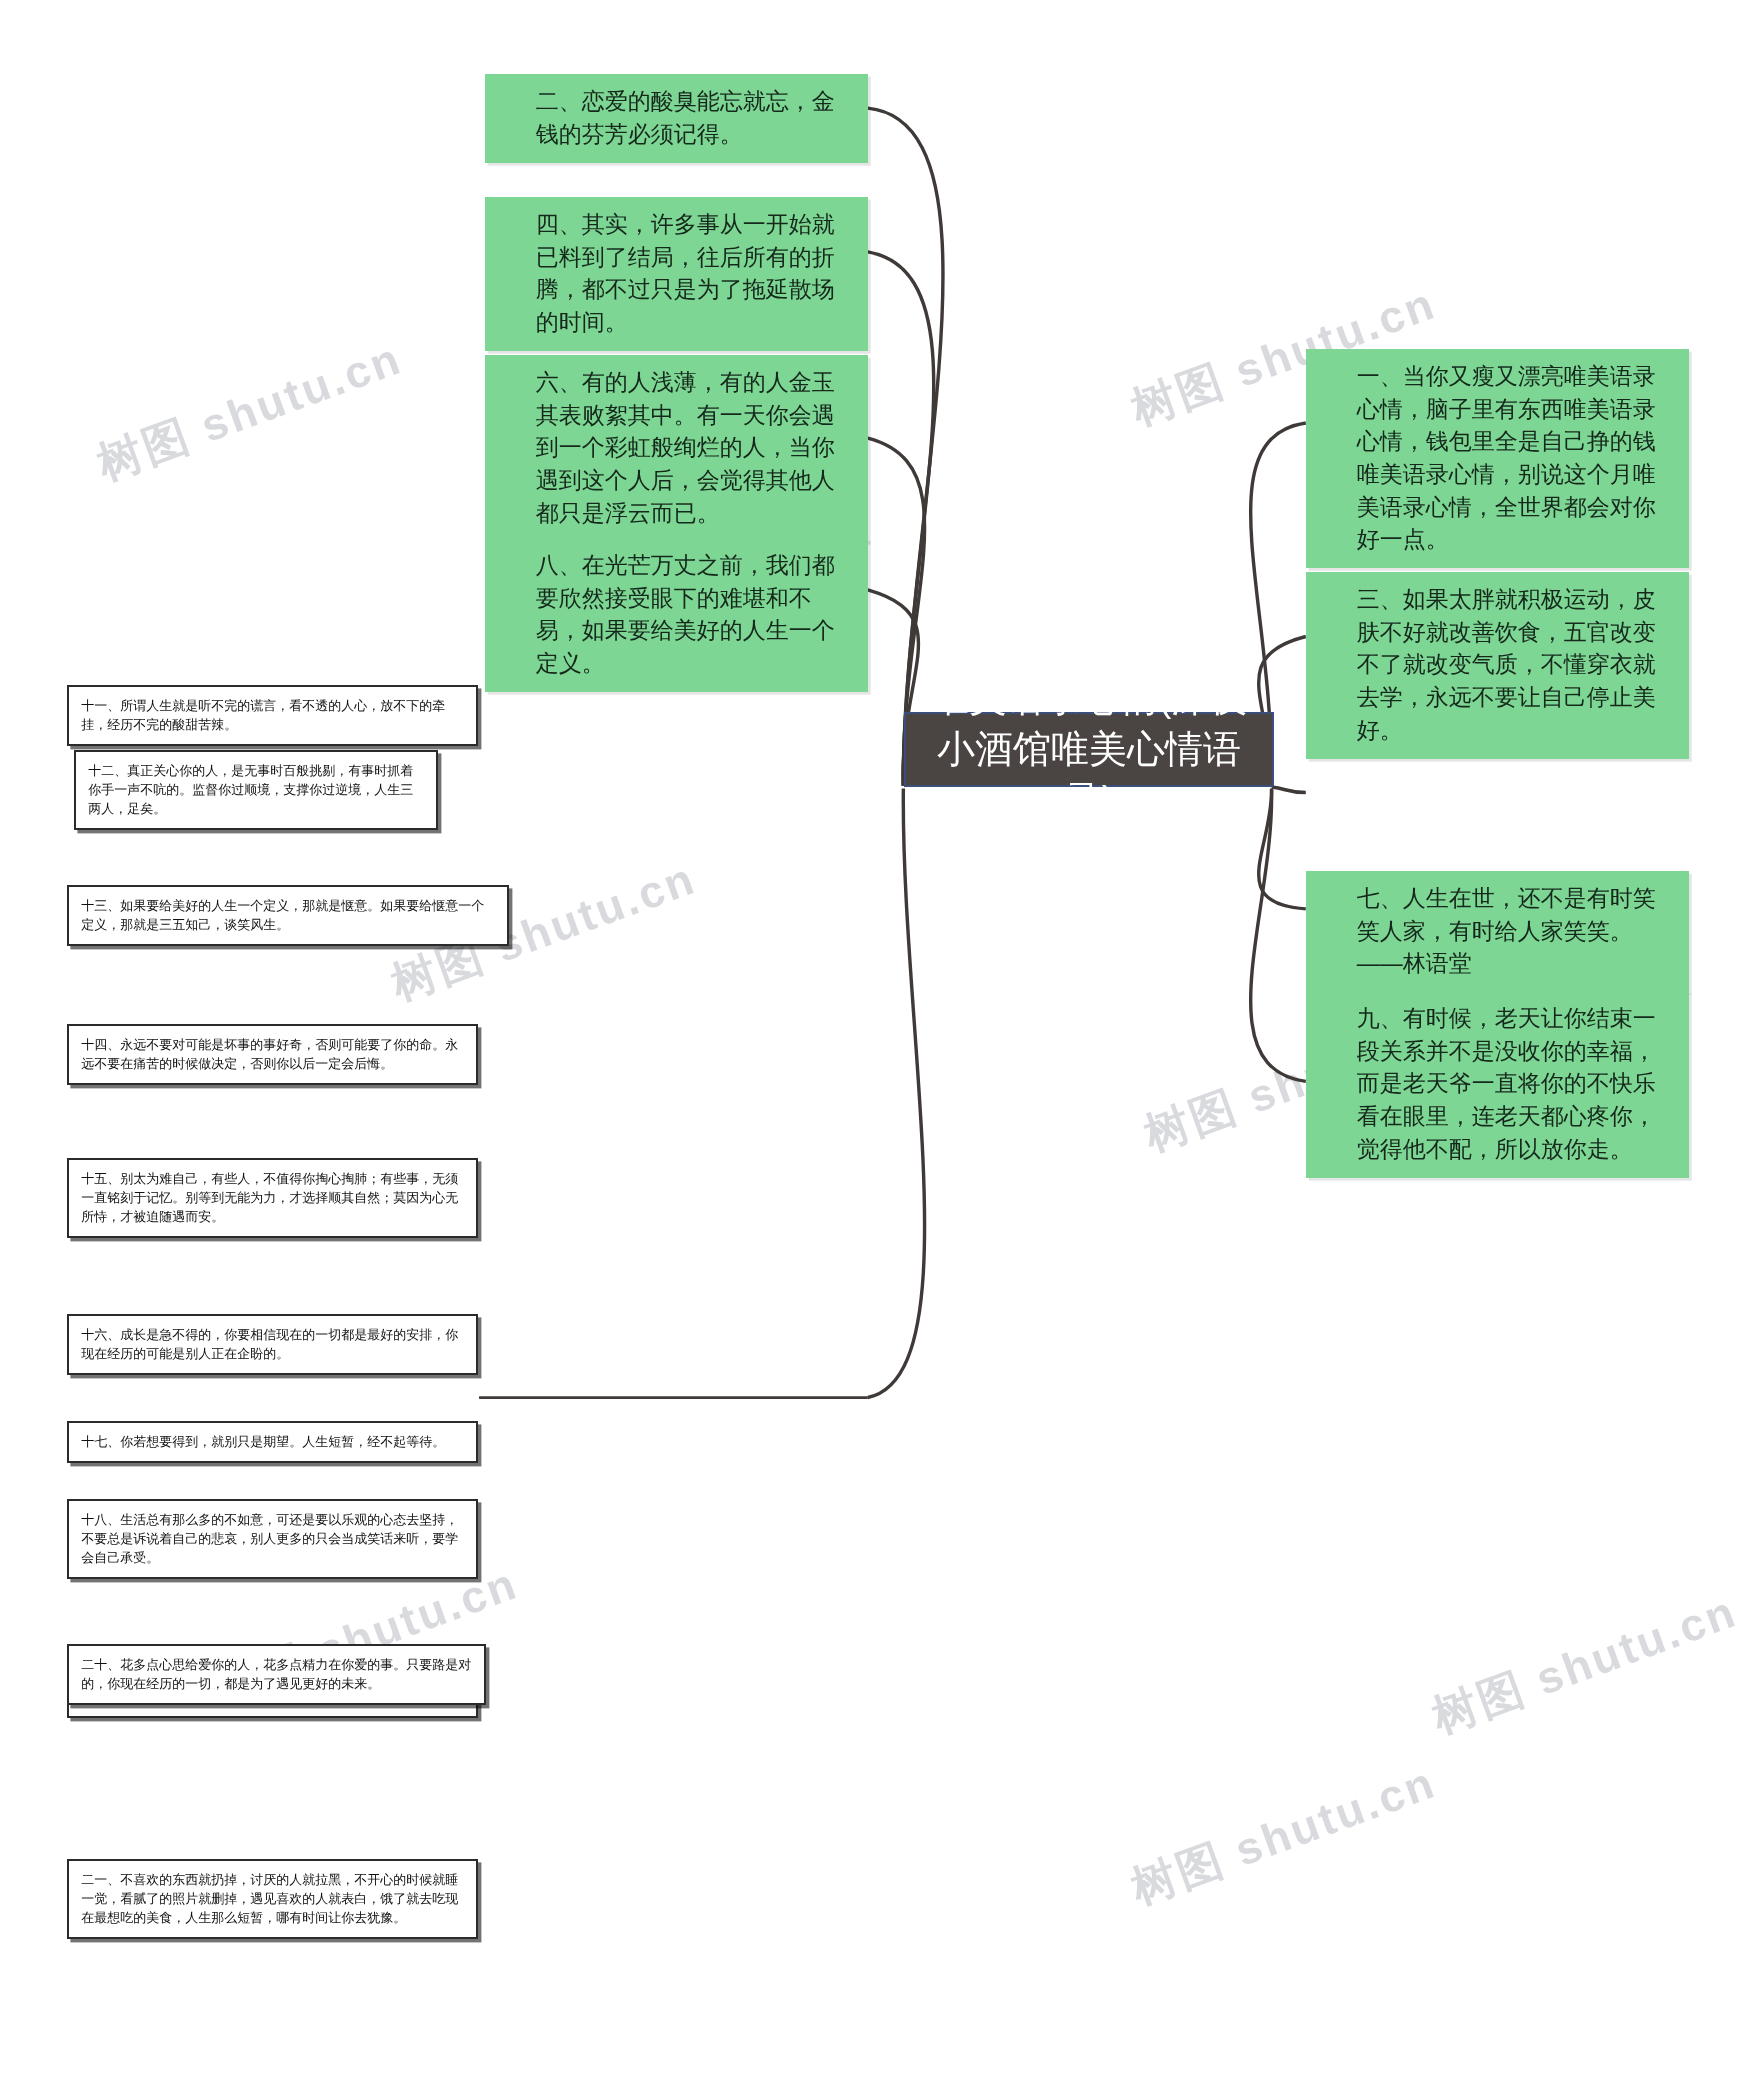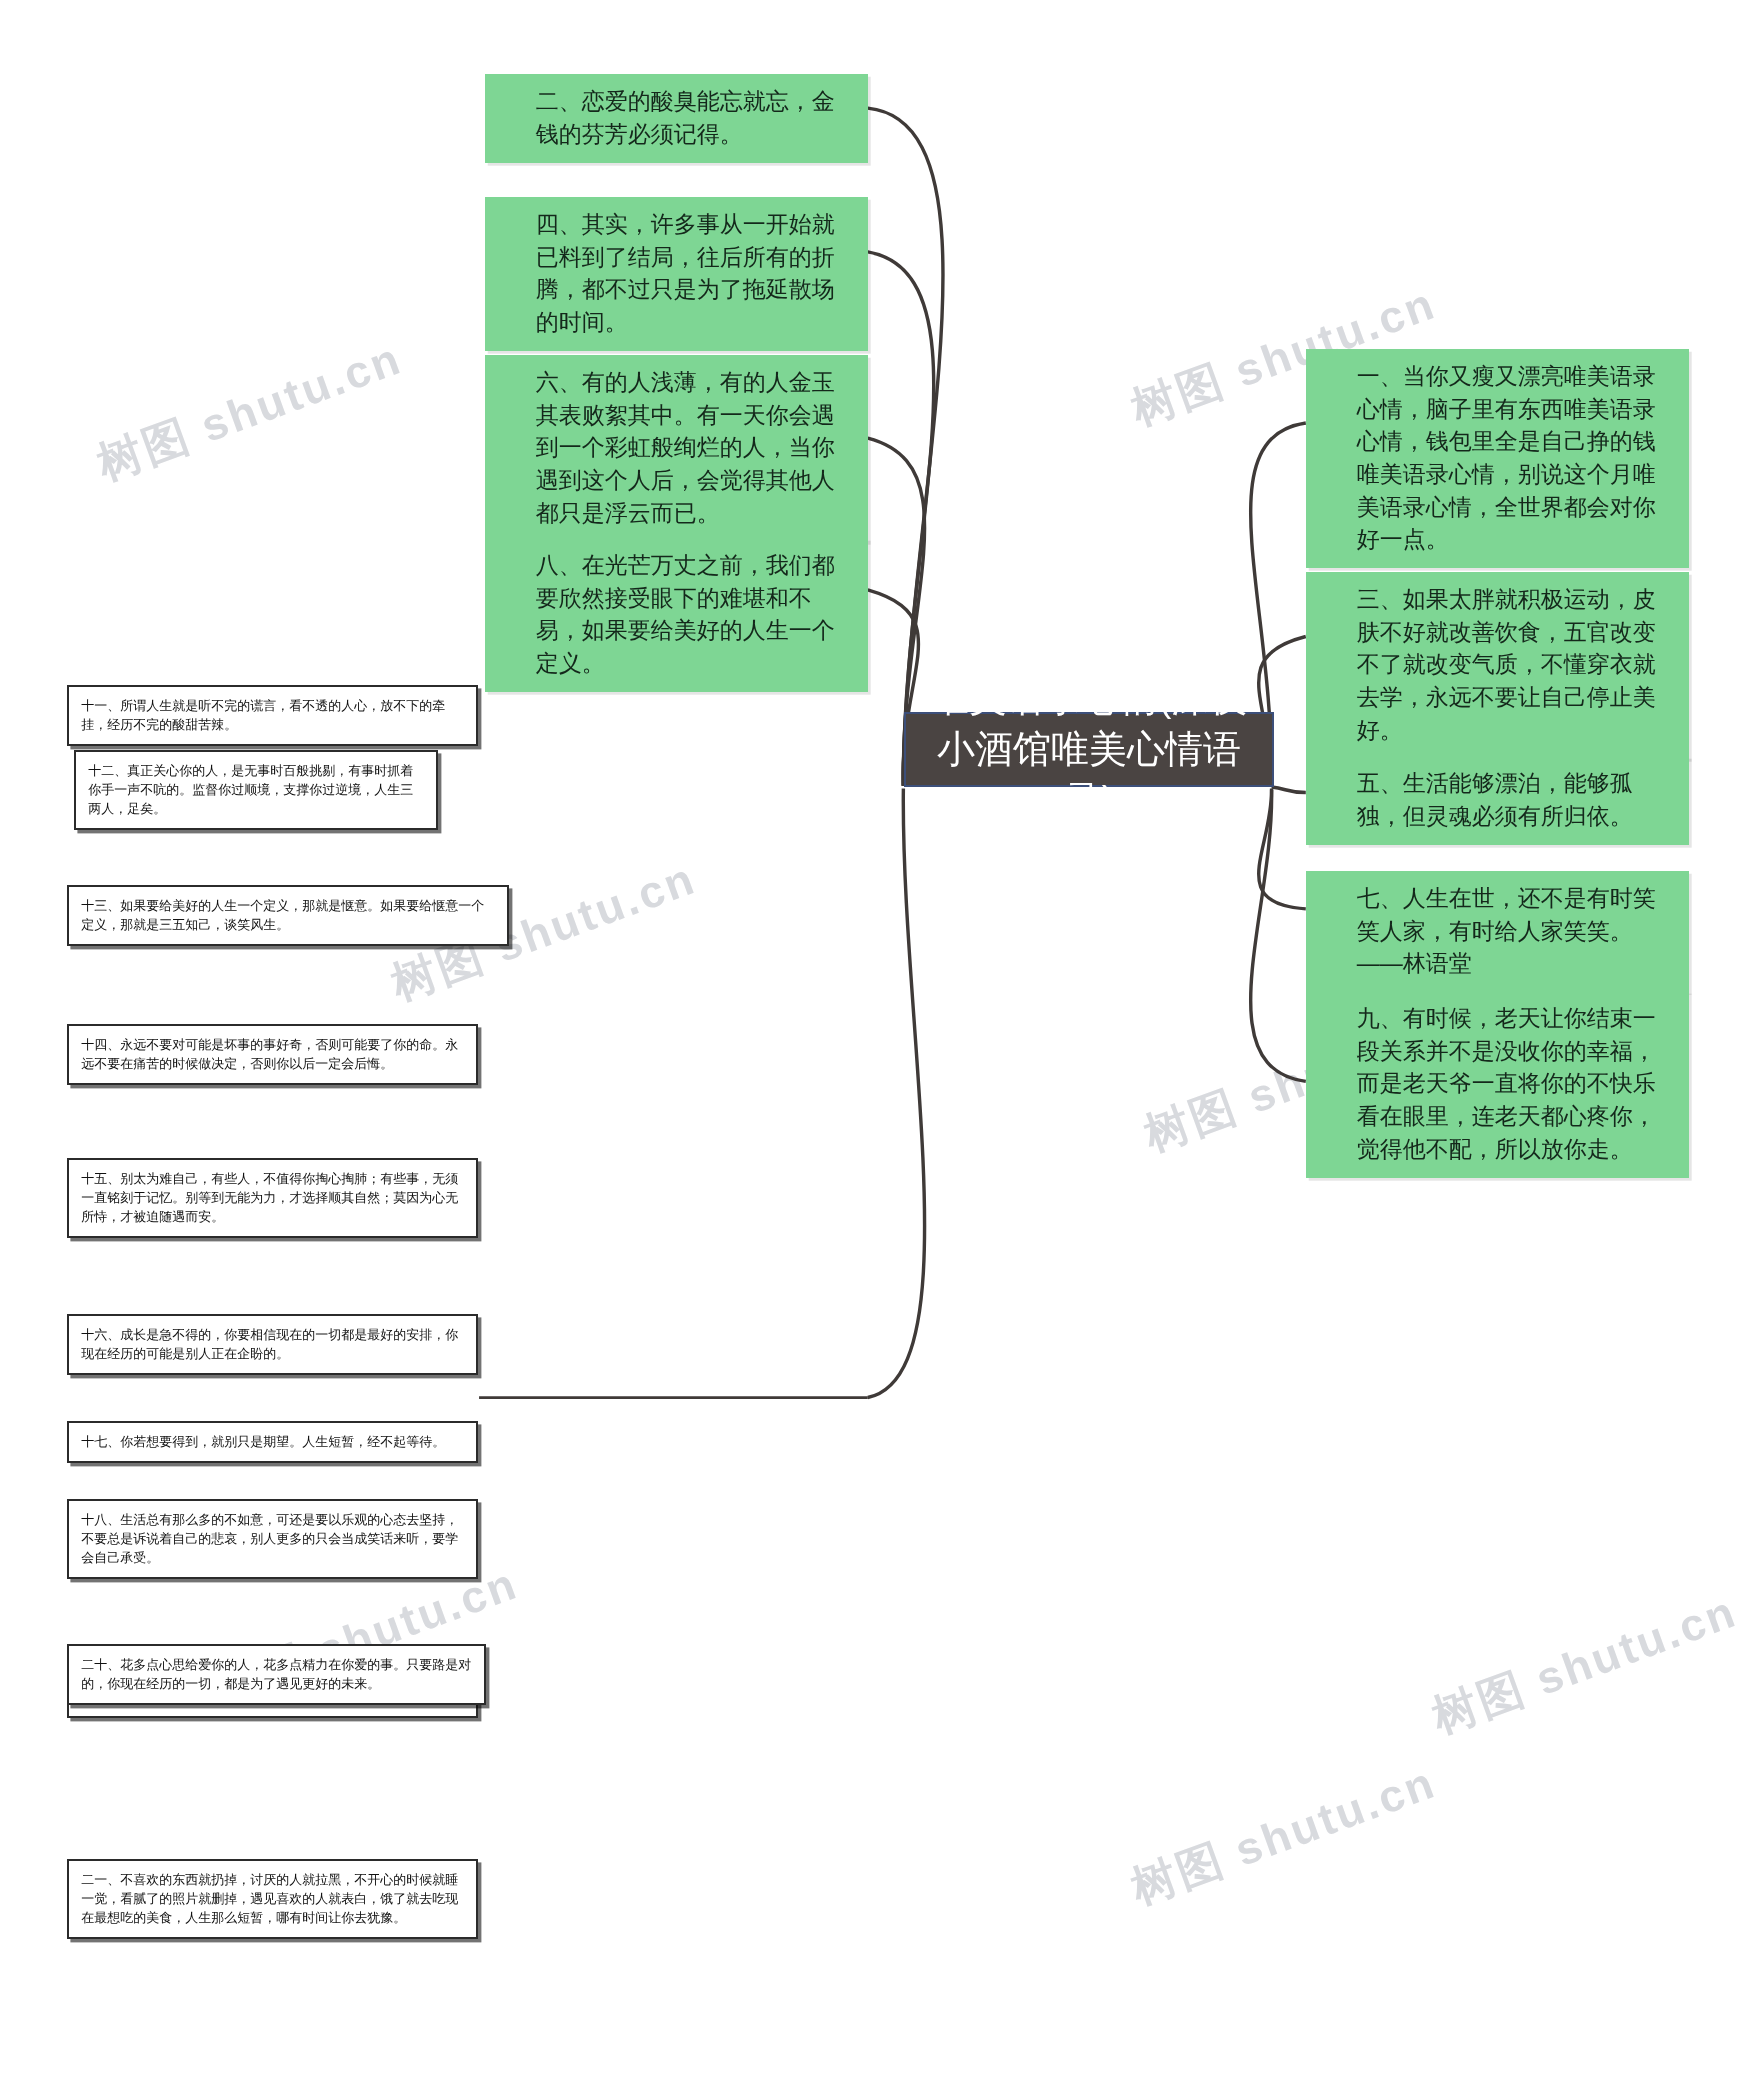--- a/index.html
+++ b/index.html
@@ -120,23 +120,20 @@
 
 
   <div class="node green" style="left:1306px;top:349px;width:383px;">
     <span class="txt">一、当你又瘦又漂亮唯美语录心情，脑子里有东西唯美语录心情，钱包里全是自己挣的钱唯美语录心情，别说这个月唯美语录心情，全世界都会对你好一点。</span>
   </div>
 
   <div class="node green" style="left:1306px;top:572px;width:383px;">
     <span class="txt">三、如果太胖就积极运动，皮肤不好就改善饮食，五官改变不了就改变气质，不懂穿衣就去学，永远不要让自己停止美好。</span>
   </div>
 
-  <div class="node green" style="left:1306px;top:756px;width:383px;">
-    <span class="txt">五、生活能够漂泊，能够孤独，但灵魂必须有所归依。</span>
-  </div>
 
   <div class="node green" style="left:1306px;top:871px;width:383px;">
     <span class="txt">七、人生在世，还不是有时笑笑人家，有时给人家笑笑。——林语堂</span>
   </div>
 
   <div class="node green" style="left:1306px;top:991px;width:383px;">
     <span class="txt">九、有时候，老天让你结束一段关系并不是没收你的幸福，而是老天爷一直将你的不快乐看在眼里，连老天都心疼你，觉得他不配，所以放你走。</span>
   </div>
 
   <div class="node plain" style="left:67px;top:685px;width:411px;">

